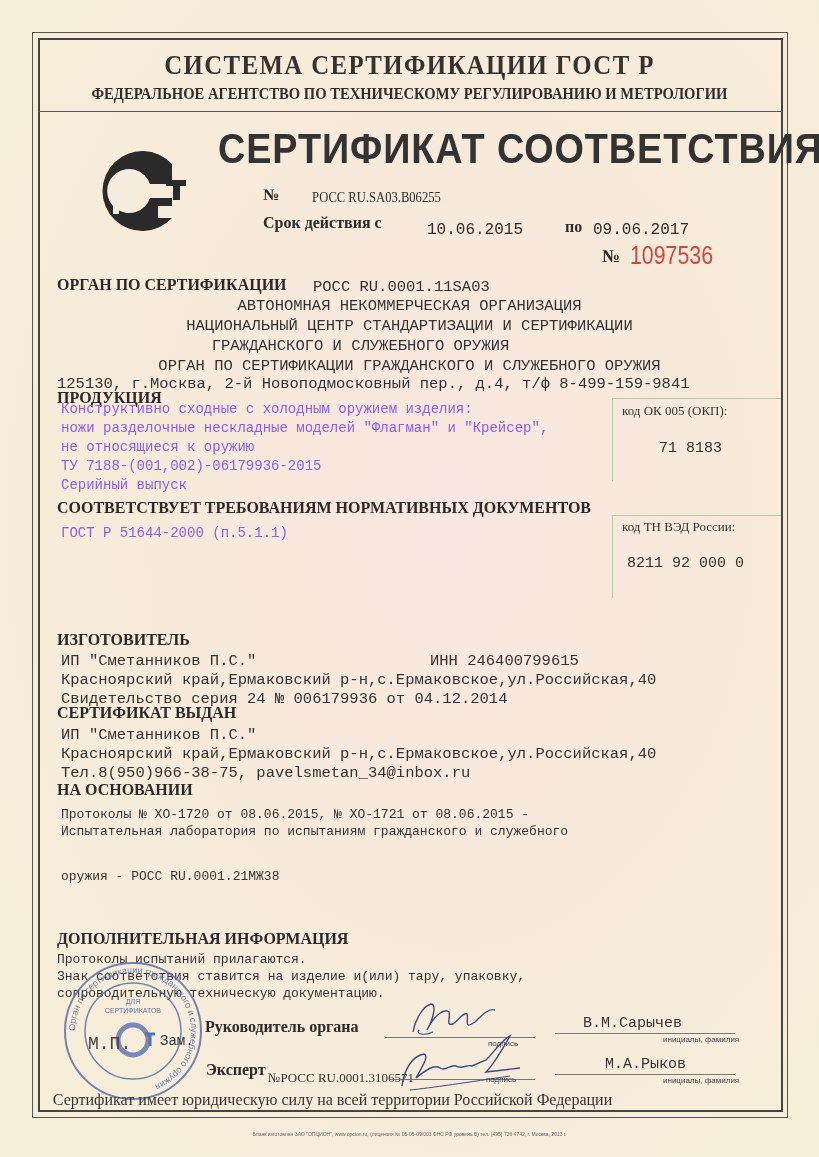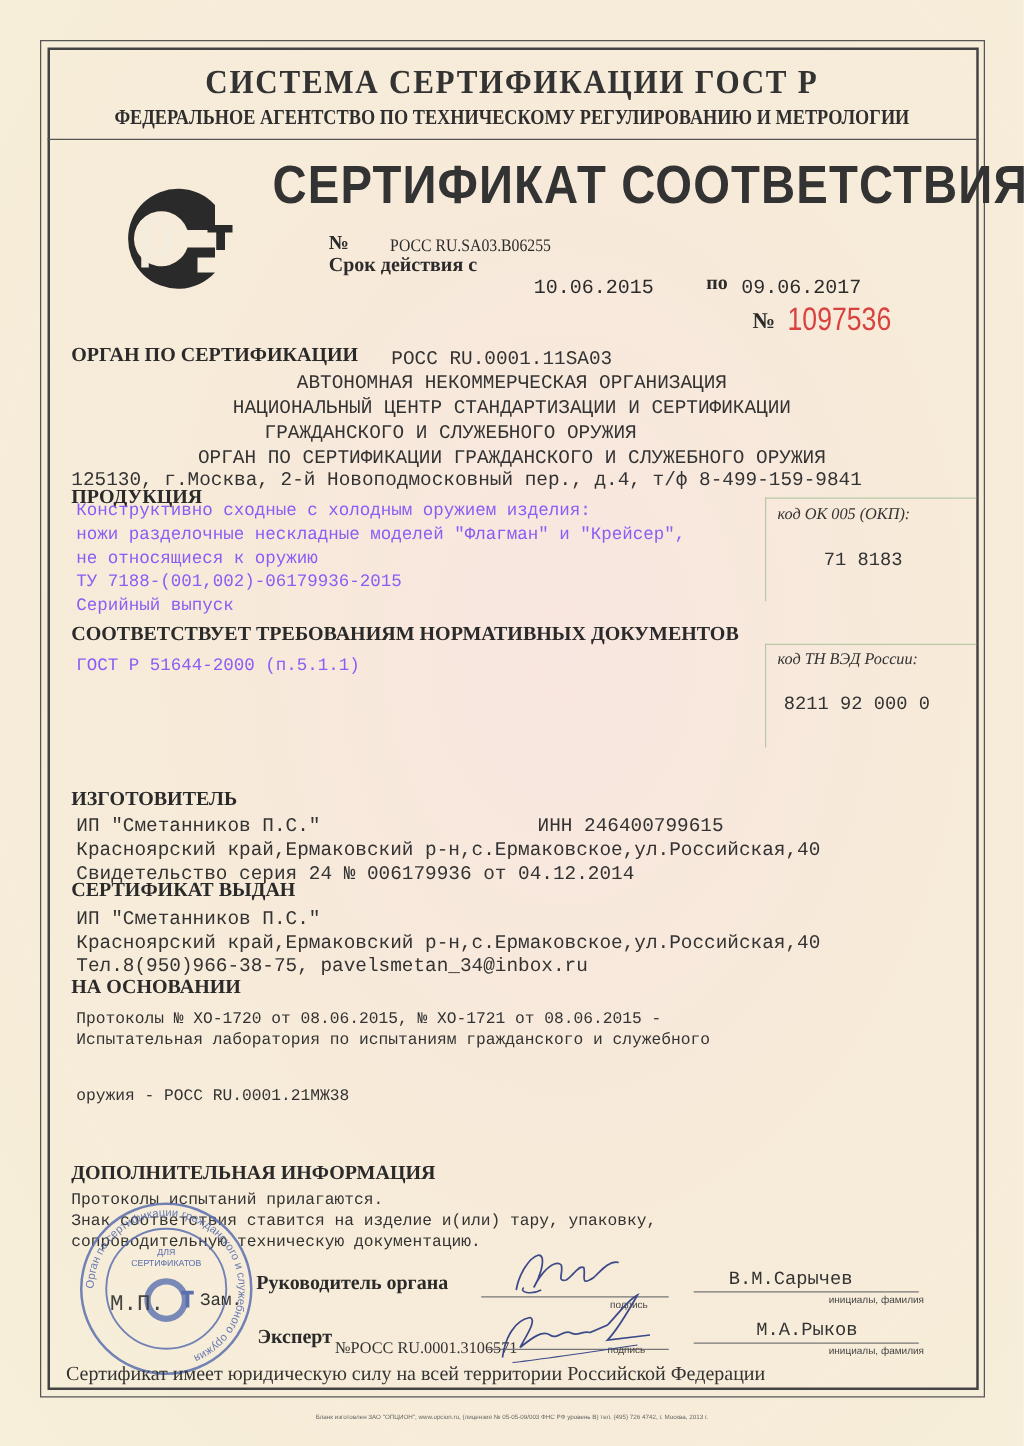--- a/index.html
+++ b/index.html
@@ -17,34 +17,34 @@
 
   .sys-title { left:0; width:819px; top:50px; text-align:center; font-size:27px; font-weight:bold; letter-spacing:1.5px; color:#333; transform:scaleX(0.92); transform-origin:center; }
   .agency { left:0; width:819px; top:84px; text-align:center; font-size:17px; font-weight:bold; color:#2e2e2e; transform:scaleX(0.86); transform-origin:center; }
   .hr-top { position:absolute; left:38px; width:745px; top:111px; height:0; border-top:1.5px solid #555; }
 
   .logo { position:absolute; left:90px; top:150px; width:100px; height:82px; }
   .cert-title { left:218px; top:124px; font-size:43px; font-weight:bold; color:#333; letter-spacing:1px; transform:scaleX(0.88); transform-origin:left; }
 
   .num-label { left:263px; top:186px; font-size:16px; font-weight:bold; }
   .num-value { left:312px; top:190px; font-size:14px; transform:scaleX(0.9); transform-origin:left; }
-  .valid-label { left:263px; top:204px; font-size:16px; font-weight:bold; }
+  .valid-label { left:263px; top:214px; font-size:16px; font-weight:bold; }
   .valid-from { left:427px; top:221px; font-size:16px; }
   .valid-to-label { left:565px; top:218px; font-size:16px; font-weight:bold; }
   .valid-to { left:593px; top:221px; font-size:16px; }
   .serial-label { left:602px; top:246px; font-size:18px; font-weight:bold; }
   .serial-value { left:630px; top:240px; font-size:26px; color:#d9423f; transform:scaleX(0.82); transform-origin:left; font-family:"Liberation Sans", sans-serif; }
 
   .sec-head { font-size:16px; font-weight:bold; color:#2a2a2a; }
   .body-mono { font-size:14px; line-height:19.5px; color:#8b5cf6; }
   .body-mono-l { font-size:15.5px; line-height:20px; color:#333; }
   .small-mono { font-size:13px; line-height:19px; color:#333; }
 
   .code-box { position:absolute; border-top:1px solid #b8c9a6; border-left:1px solid #b8c9a6; }
-  .code-label { position:absolute; font-size:13px; color:#333;font-style:italic; }
+  .code-label { position:absolute; font-size:13px; color:#333; }
   .code-value { position:absolute; font-size:15px; color:#333; }
 
   .sig-line { position:absolute; height:0; border-top:1px solid #777; }
   .tiny { font-size:8px; color:#444;margin-left:43px; }
 
   .stamp { position:absolute; left:62px; top:960px; width:142px; height:142px; }
   .signature { position:absolute; }
   .footer-print { left:0; width:819px; top:1131px; text-align:center; font-size:5px; color:#666; }
 </style>
 </head>

